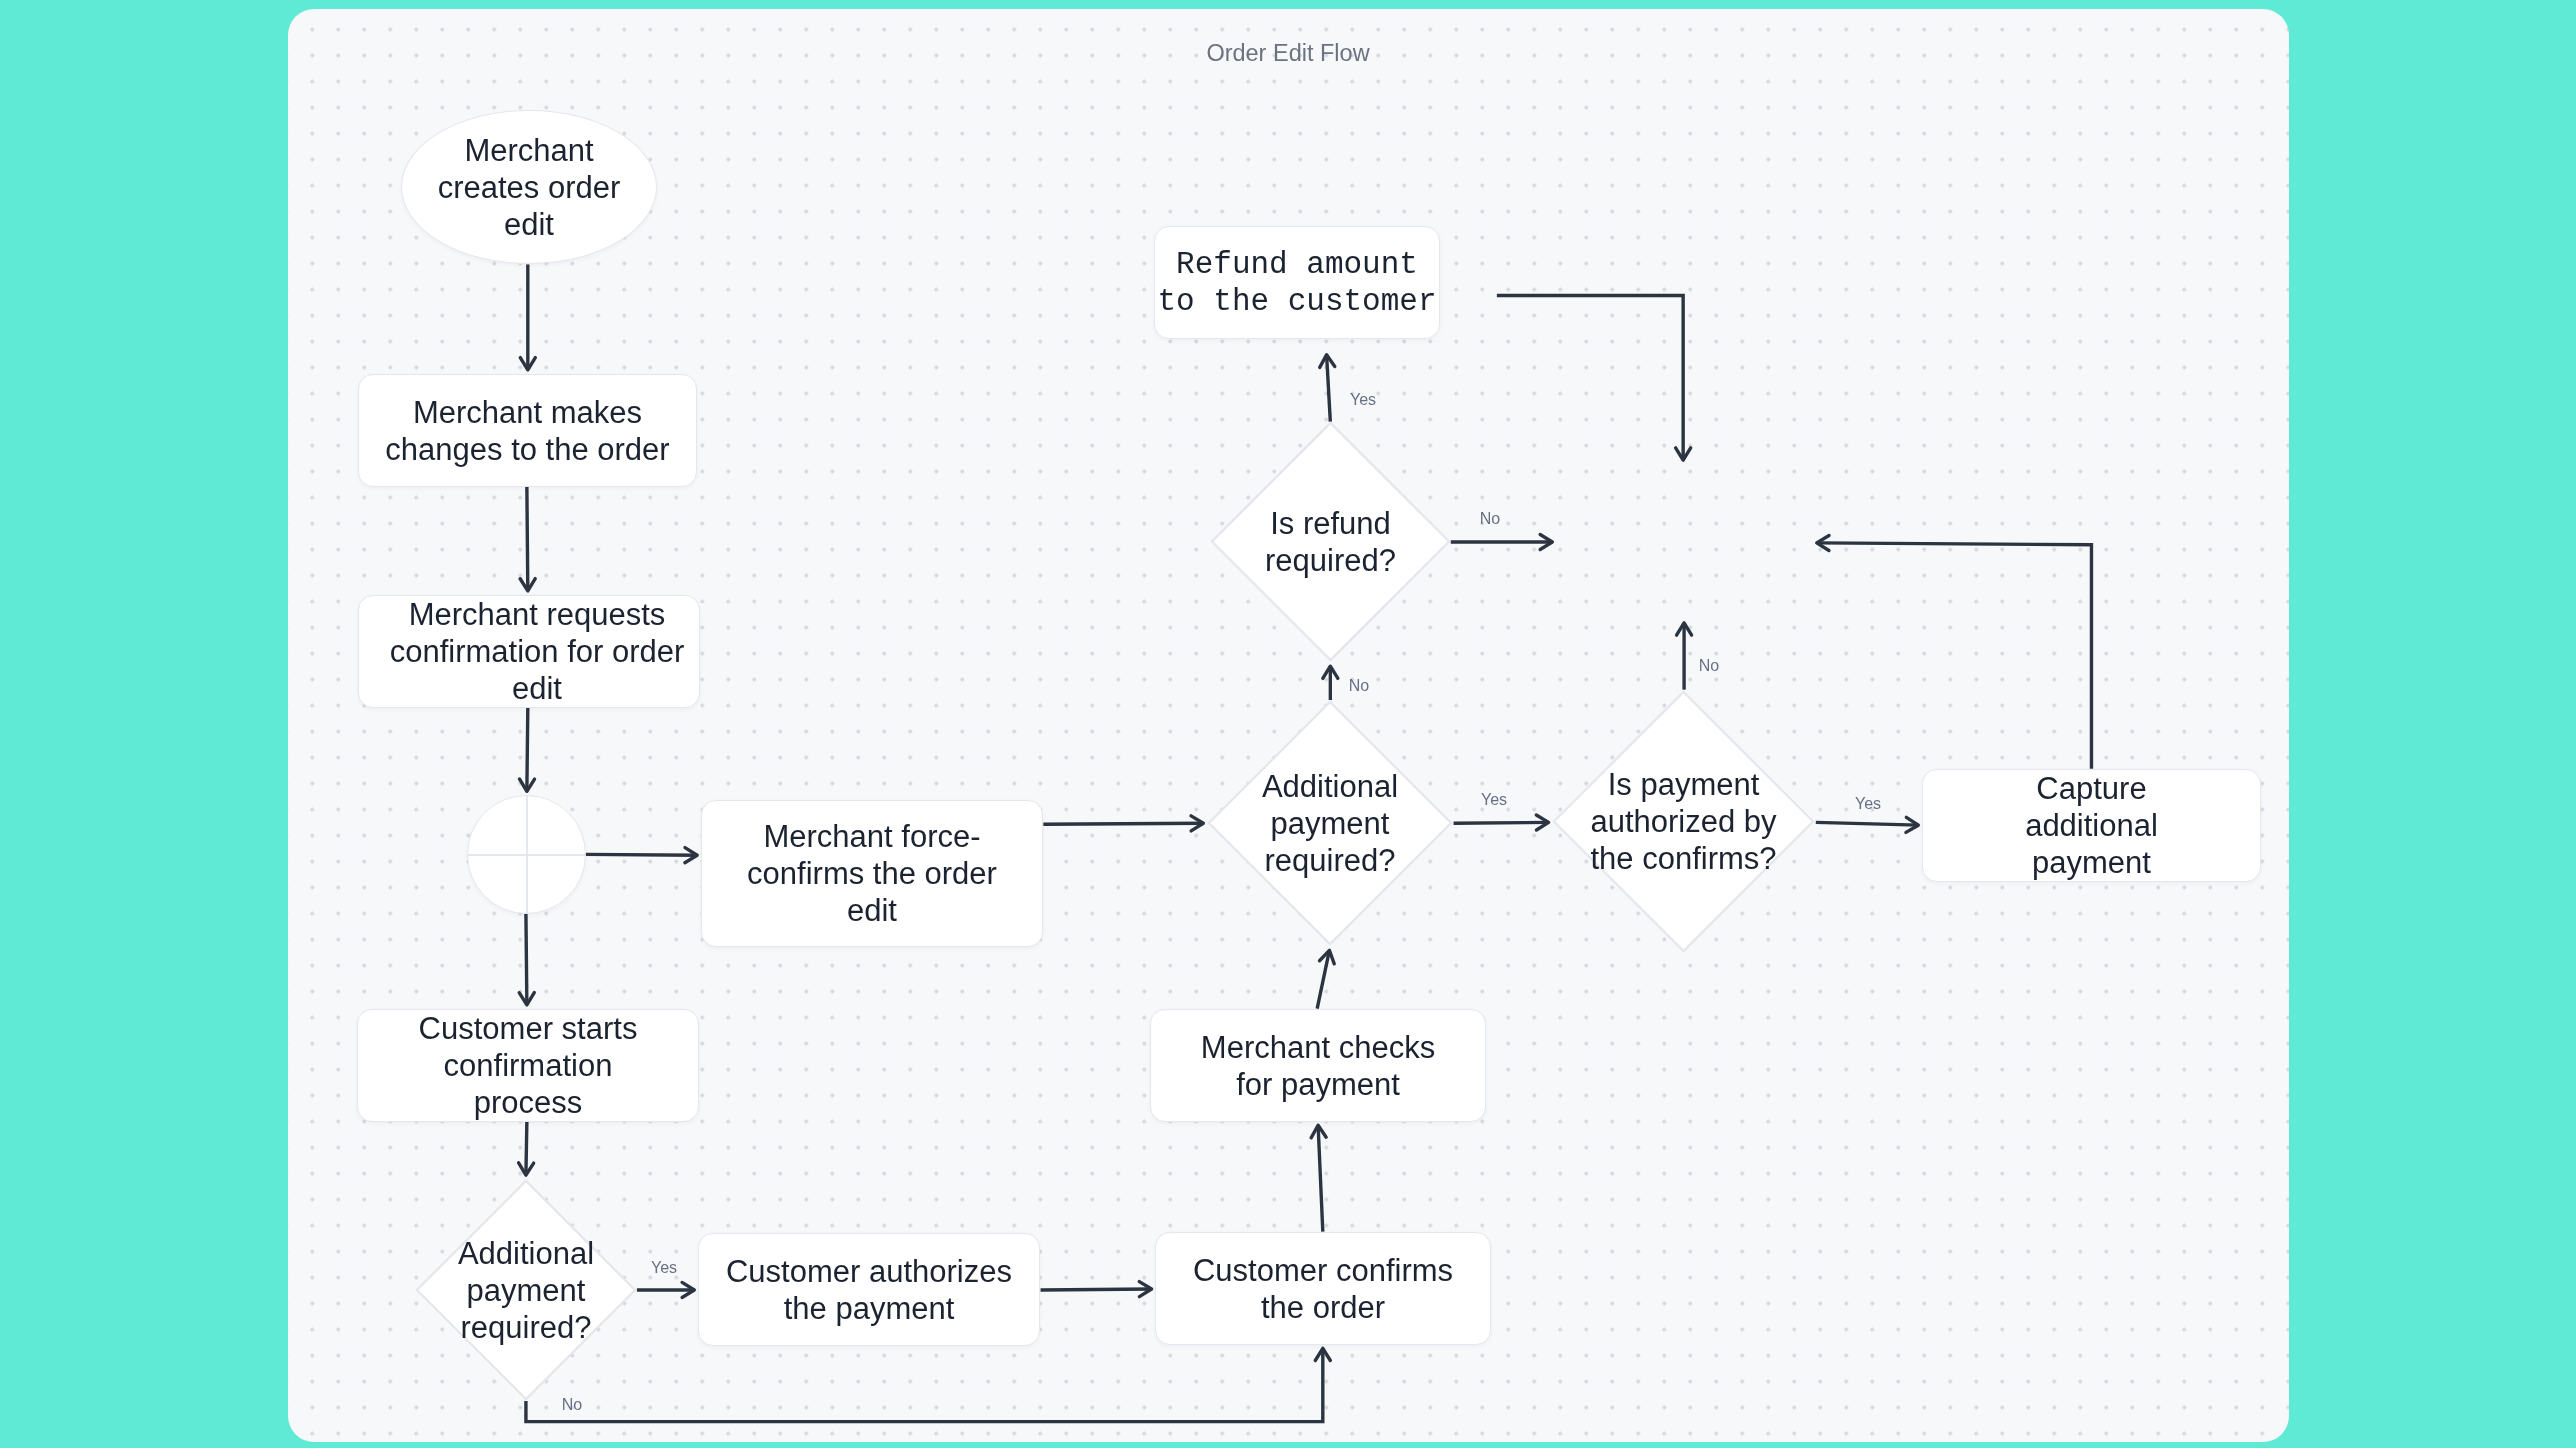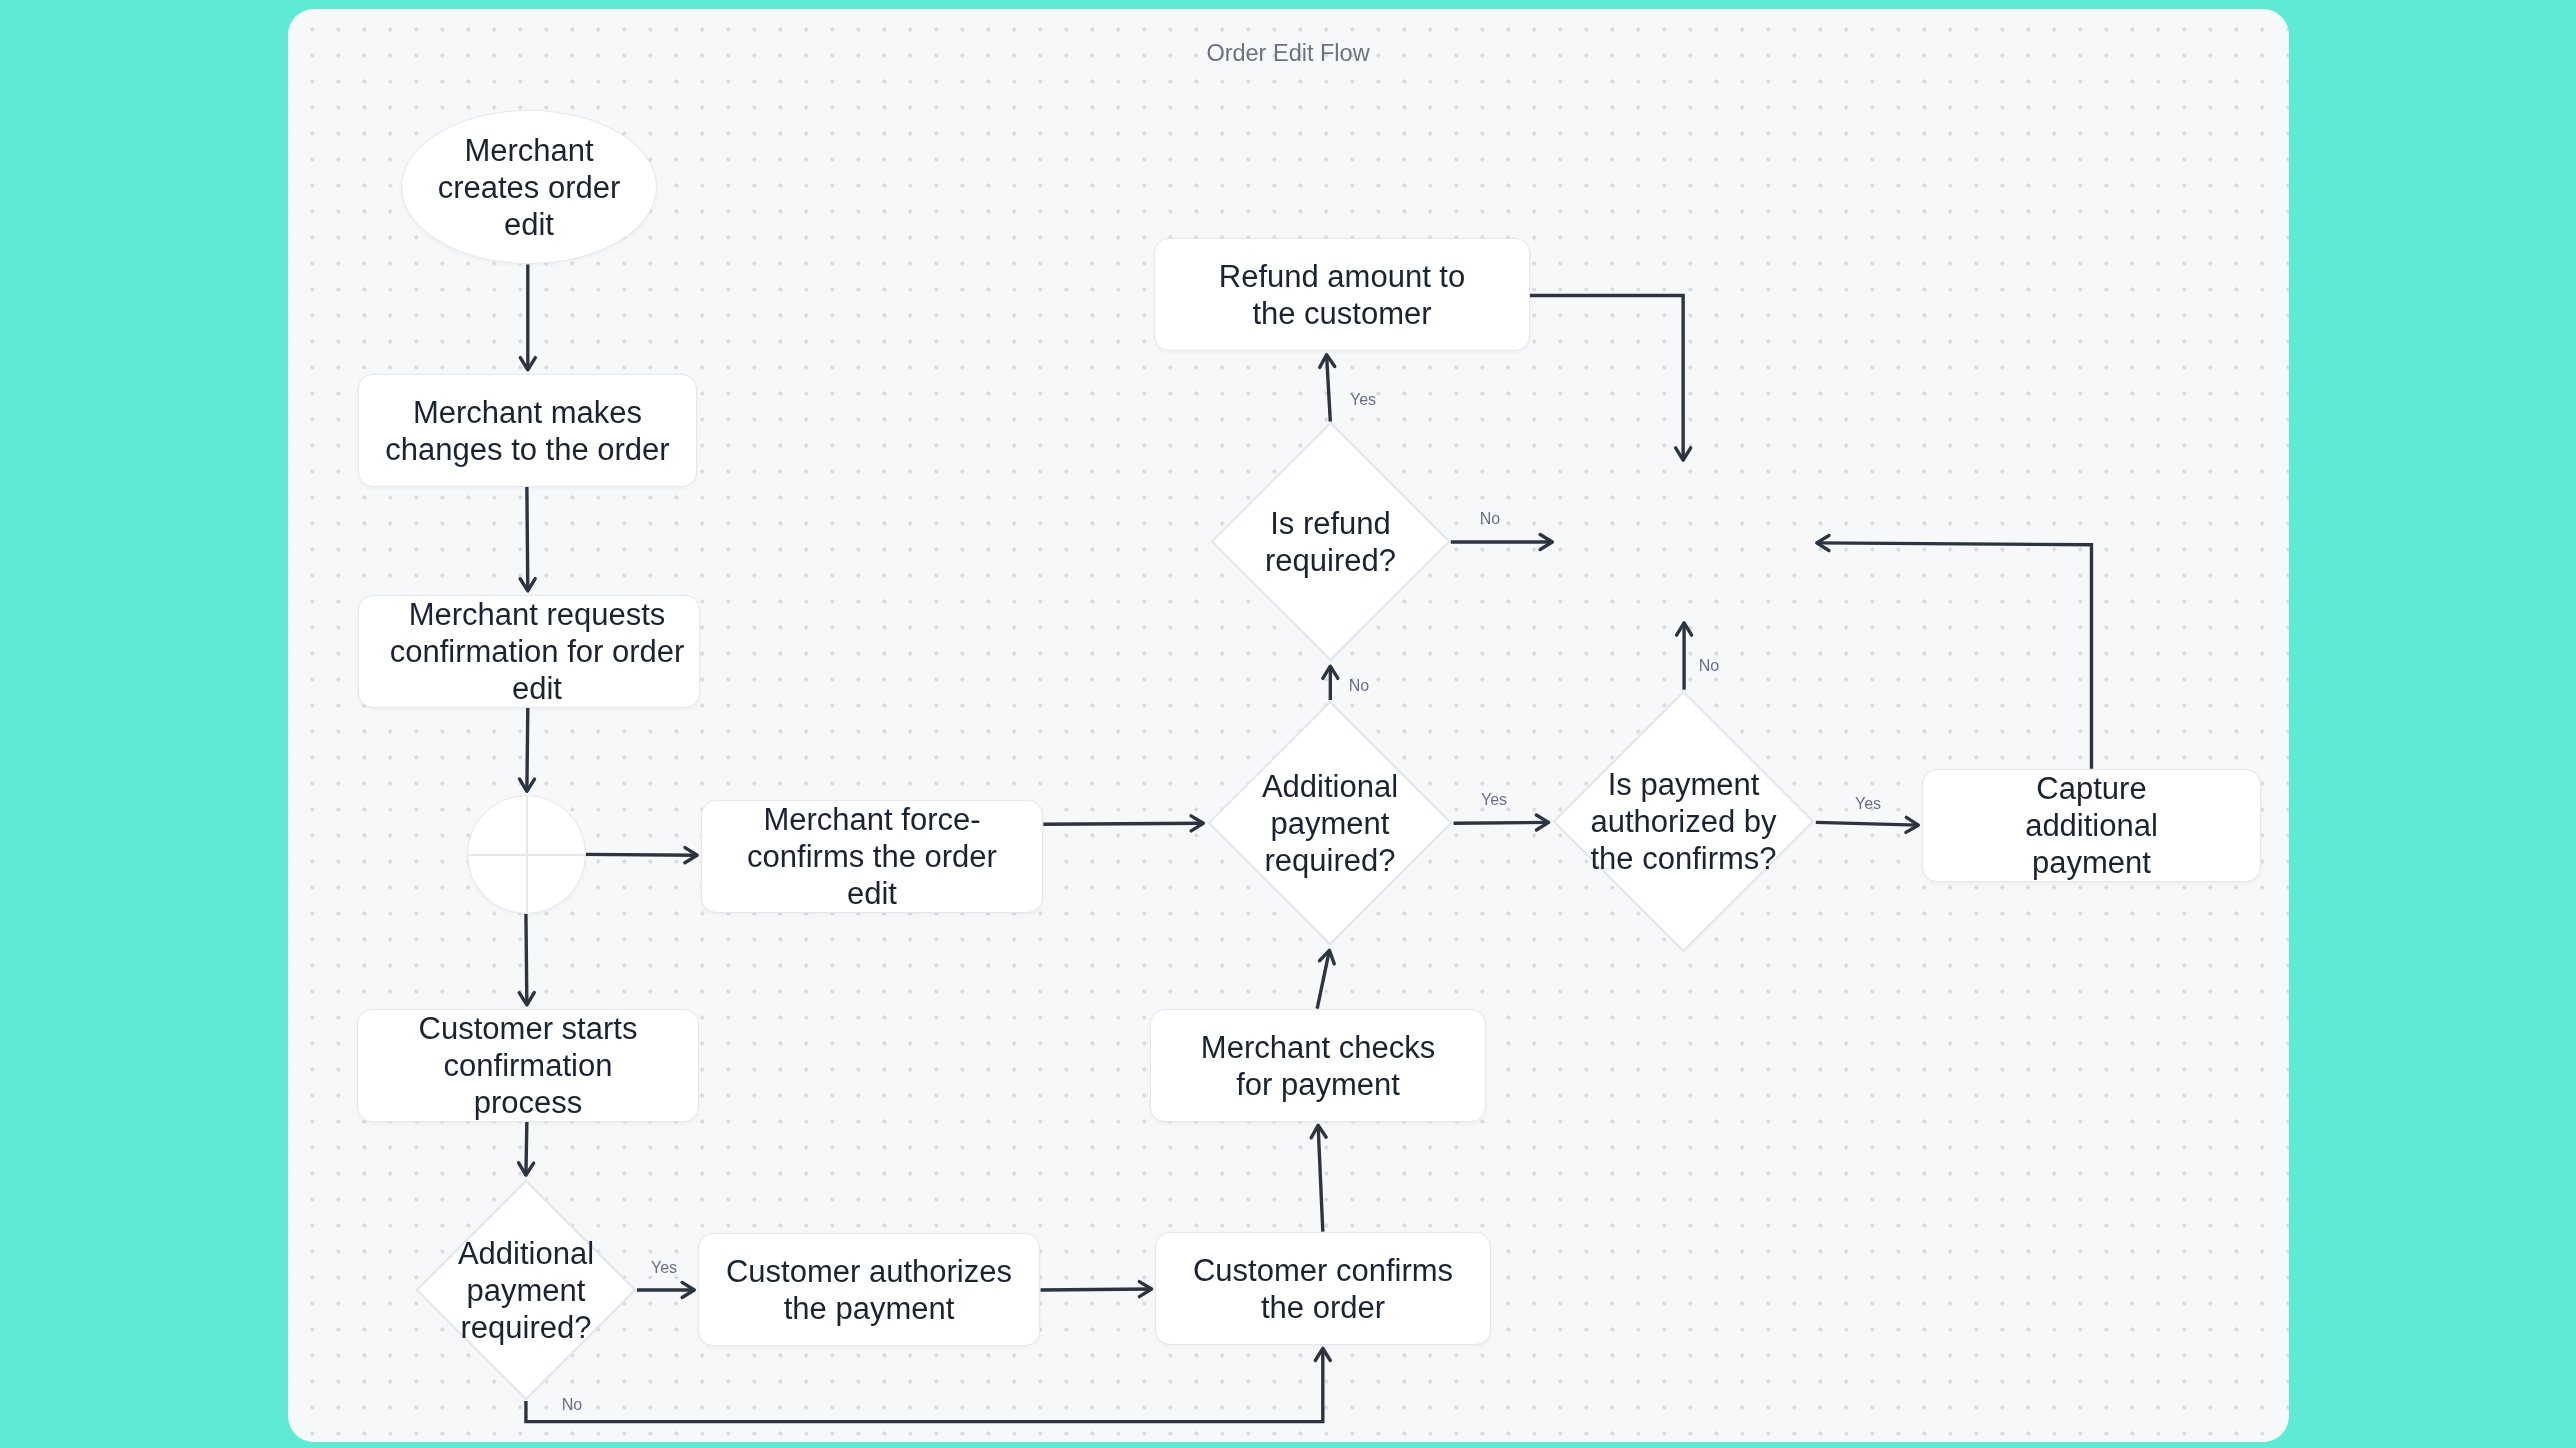--- a/index.html
+++ b/index.html
@@ -143,21 +143,21 @@
   <div class="node rect" style="left:358px; top:374px; width:339px; height:113px;">
     <span class="lbl" style="width:292px">Merchant makes changes to the order</span>
   </div>
 
   <div class="node rect" style="left:358px; top:595px; width:342px; height:113px;padding-left:16px;">
     <span class="lbl" style="width:296px">Merchant requests confirmation for order edit</span>
   </div>
 
   <div class="junction" style="left:467px; top:795px; width:119px; height:119px;"></div>
 
-  <div class="node rect" style="left:701px; top:800px; width:342px; height:113px;">
+  <div class="node rect" style="left:701px; top:800px; width:342px; height:147px;">
     <span class="lbl" style="width:296px">Merchant force-confirms the order edit</span>
   </div>
 
   <div class="node rect" style="left:357px; top:1009px; width:342px; height:113px;">
     <span class="lbl" style="width:282px">Customer starts confirmation process</span>
   </div>
 
   <div class="node diamond" style="left:415px; top:1179px; width:222px; height:222px;">
     <svg viewBox="0 0 236 236">
       <polygon points="118,2 234,118 118,234 2,118" fill="#ffffff" stroke="#e4e7ec" stroke-width="2.5" stroke-linejoin="round"></polygon>
@@ -184,21 +184,21 @@
     <span class="lbl" style="width:141px">Additional payment required?</span>
   </div>
 
   <div class="node diamond" style="left:1210px; top:421px; width:241px; height:241px;">
     <svg viewBox="0 0 256 256">
       <polygon points="128,2 254,128 128,254 2,128" fill="#ffffff" stroke="#e4e7ec" stroke-width="2.5" stroke-linejoin="round"></polygon>
     </svg>
     <span class="lbl" style="width:141px">Is refund required?</span>
   </div>
 
-  <div class="node rect" style="left:1154px; top:238px; width:376px; height:113px;">
+  <div class="node rect" style="left:1154px; top:226px; width:286px; height:113px;font-family:Liberation Mono, monospace;">
     <span class="lbl" style="width:282px">Refund amount to the customer</span>
   </div>
 
 
   <div class="node diamond" style="left:1552px; top:690px; width:263px; height:263px;">
     <svg viewBox="0 0 280 280">
       <polygon points="140,2 278,140 140,278 2,140" fill="#ffffff" stroke="#e4e7ec" stroke-width="2.5" stroke-linejoin="round"></polygon>
     </svg>
     <span class="lbl" style="width:202px">Is payment authorized by the confirms?</span>
   </div>

